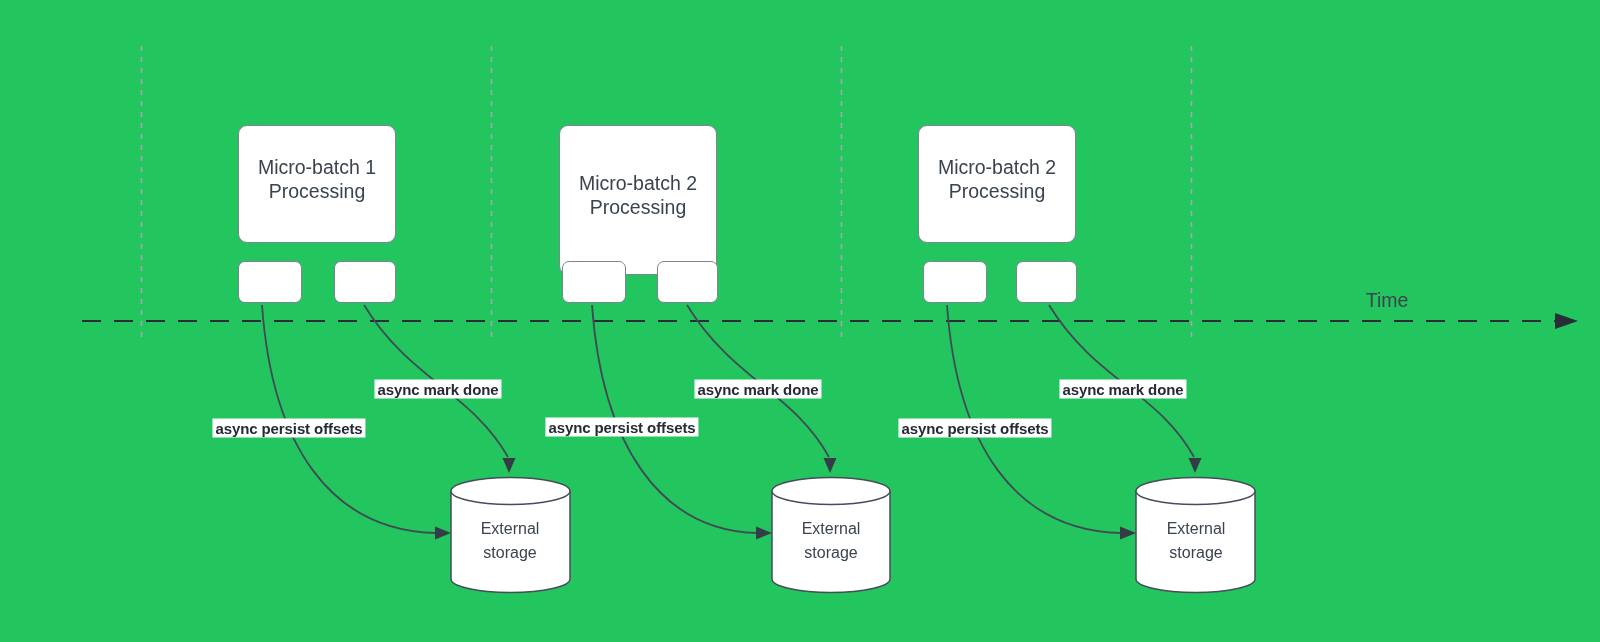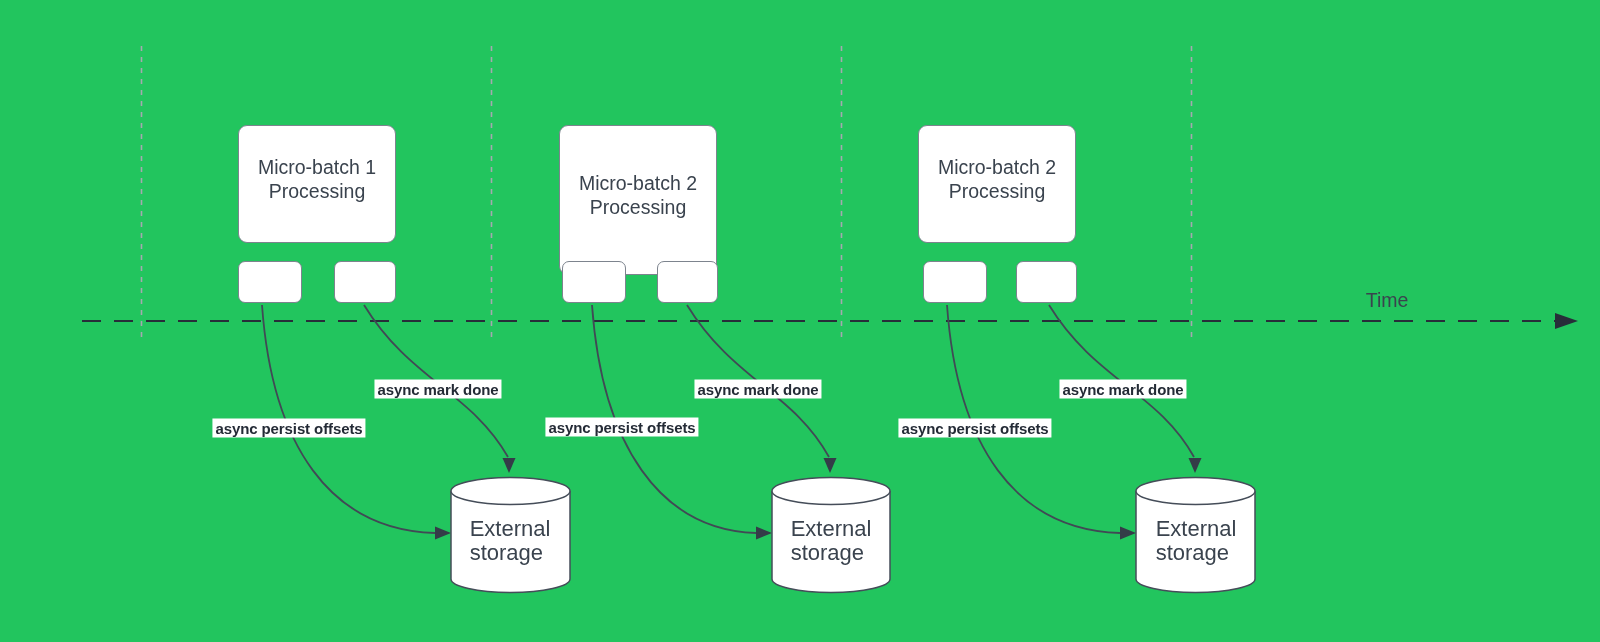--- a/index.html
+++ b/index.html
@@ -18,22 +18,22 @@
     position:absolute;z-index:2;background:#ffffff;border:1px solid #7d848e;border-radius:9px;
     display:flex;flex-direction:column;align-items:center;justify-content:center;
     padding-bottom:10px;box-sizing:border-box;
     color:#3a434e;font-size:19.5px;line-height:24.5px;text-align:center;
   }
   .smallbox{
     position:absolute;z-index:2;background:#ffffff;border:1px solid #7d848e;border-radius:7px;
     box-sizing:border-box;
   }
   .cyltext{
-    position:absolute;z-index:3;transform:translate(-50%,-50%);text-align:left;
-    color:#3a434e;font-size:22px;line-height:24px;white-space:nowrap;
+    position:absolute;z-index:3;transform:translate(-50%,-50%);text-align:center;
+    color:#3a434e;font-size:16px;line-height:24px;white-space:nowrap;
   }
   .conlabel{
     position:absolute;z-index:3;transform:translate(-50%,-50%);
     font-weight:bold;font-size:15px;letter-spacing:-0.1px;color:#242b36;
     background:#ffffff;padding:1px 3px;white-space:nowrap;
   }
   .timelabel{
     position:absolute;z-index:2;transform:translate(-50%,-50%);
     font-size:19.5px;color:#3a434e;white-space:nowrap;margin-top:28px;
   }

